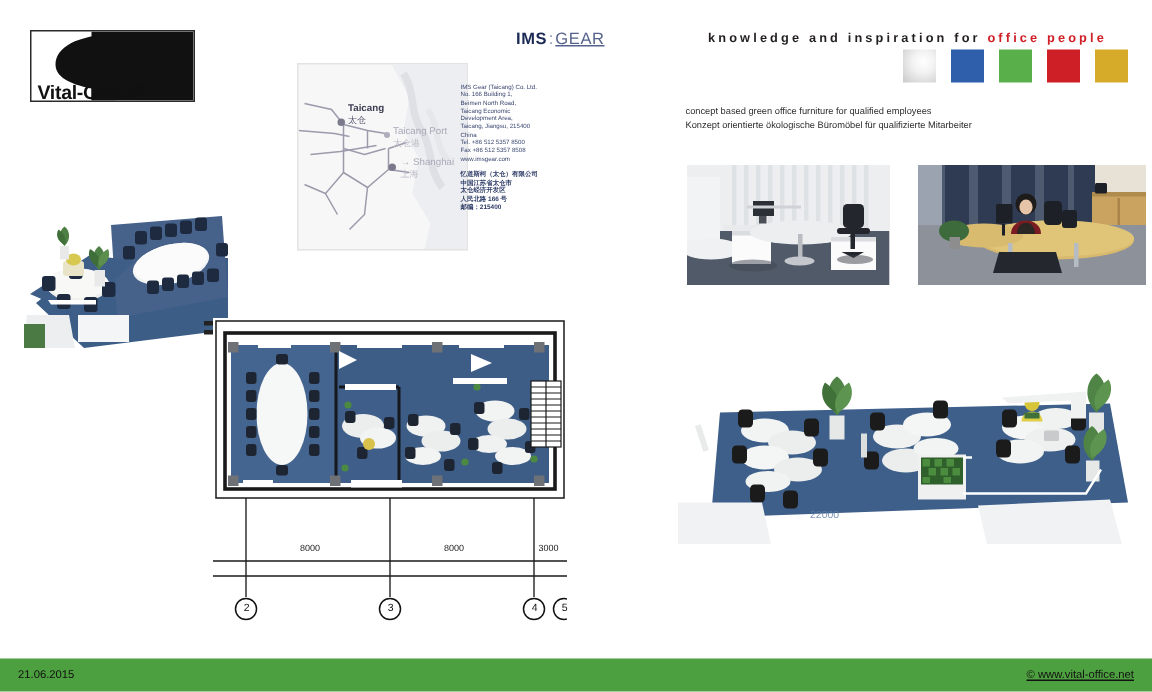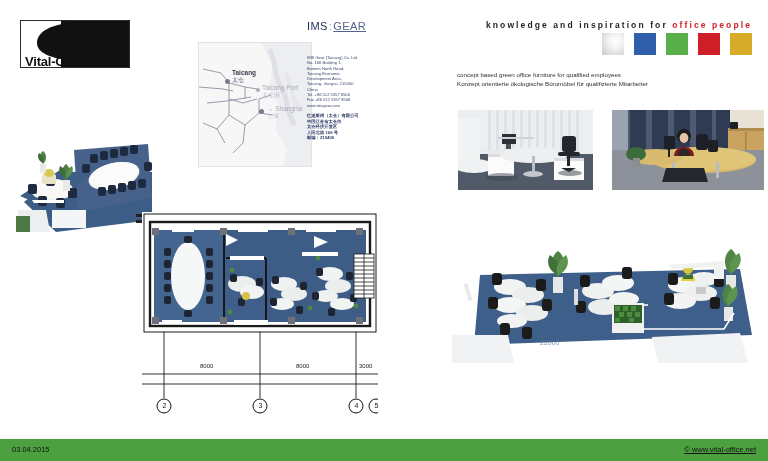--- a/index.html
+++ b/index.html
@@ -13,21 +13,21 @@
               border:1px solid #2b2b2b;background:#fff;overflow:hidden;}
   #logo-mark{position:absolute;left:40px;top:0;width:68px;height:46px;background:#111;}
   #logo-swirl{position:absolute;left:4px;top:2px;width:54px;height:44px;}
   #logo-word{position:absolute;left:4px;bottom:-1px;font-size:13px;font-weight:700;
              letter-spacing:-.2px;color:#111;white-space:nowrap;line-height:13px;}
   #logo-word .reg{font-size:7px;vertical-align:super;font-weight:700;}
 
   
   #ims-logo{position:absolute;left:307px;top:20px;font-size:11px;letter-spacing:.4px;
             color:#2c3a66;white-space:nowrap;}
-  #ims-logo b{font-weight:400;color:#1b2a55;}
+  #ims-logo b{font-weight:700;color:#1b2a55;margin-left:37px;}
   #ims-logo .sep{color:#8d98b8;padding:0 1px;}
   #ims-logo .light{font-weight:400;color:#55628c;text-decoration:underline;}
 
   
   #map-inset{position:absolute;left:198px;top:42px;width:112px;height:123px;
              background:#f6f6f6;border:1px solid #e3e3e3;overflow:hidden;}
   #map-inset svg{position:absolute;left:0;top:0;}
   .map-city{position:absolute;font-size:6.5px;font-weight:700;color:#3c3c50;white-space:nowrap;}
   .map-city .cn{display:block;font-weight:400;font-size:6px;color:#5a5a70;}
   .map-city.faint{font-weight:400;color:#a9a9b8;}
@@ -35,21 +35,21 @@
   .map-dot{position:absolute;width:5px;height:5px;border-radius:50%;background:#7a7a8c;}
   .map-dot.sm{width:4px;height:4px;background:#adadbb;}
 
   
   #address-block{position:absolute;left:307px;top:55px;width:78px;}
   #address-block .addr-line{font-size:4.1px;line-height:5.3px;color:#3a4770;white-space:nowrap;}
   #address-block .addr-cn{font-size:4.3px;line-height:5.6px;color:#2c3a66;font-weight:700;white-space:nowrap;}
   #address-block .gap{height:5px;}
 
   
-  #tagline{position:absolute;right:16px;top:20px;font-size:8.5px;letter-spacing:2.1px;
+  #tagline{position:absolute;right:30px;top:20px;font-size:8.5px;letter-spacing:2.1px;
            font-weight:700;color:#231f20;white-space:nowrap;margin-left:36px;}
   #tagline .accent{color:#cf2027;}
   #swatches{position:absolute;right:16px;top:33px;display:flex;gap:10px;}
   .swatch{width:22px;height:22px;}
   .sw-silver{background:radial-gradient(circle at 62% 38%,#ffffff 0%,#f2f2f2 38%,#c9c9c9 100%);}
 
   
   #concept-panel{position:absolute;left:447px;top:60px;width:321px;height:42px;background:#fff;}
   #concept-panel .cline{font-size:6.2px;line-height:8.6px;color:#2e2e2e;white-space:nowrap;}
   #concept-inner{position:absolute;left:10px;top:11px;}
@@ -532,17 +532,17 @@
     <div class="dim-label" style="left:217px;top:151px;">3000</div>
 
     
     <div class="grid-circle" style="left:16px;top:188px;border:none;background:none;">2</div>
     <div class="grid-circle" style="left:112px;top:188px;border:none;background:none;">3</div>
     <div class="grid-circle" style="left:208px;top:188px;border:none;background:none;">4</div>
     <div class="grid-circle" style="left:228px;top:188px;border:none;background:none;">5</div>
   </div>
 
   <div id="footer">
-    <div id="footer-date">03.04.2015</div>
+    <div id="footer-date">21.06.2015</div>
     <div id="footer-url">© www.vital-office.net</div>
   </div>
 
 </div>
 
 </body></html>

